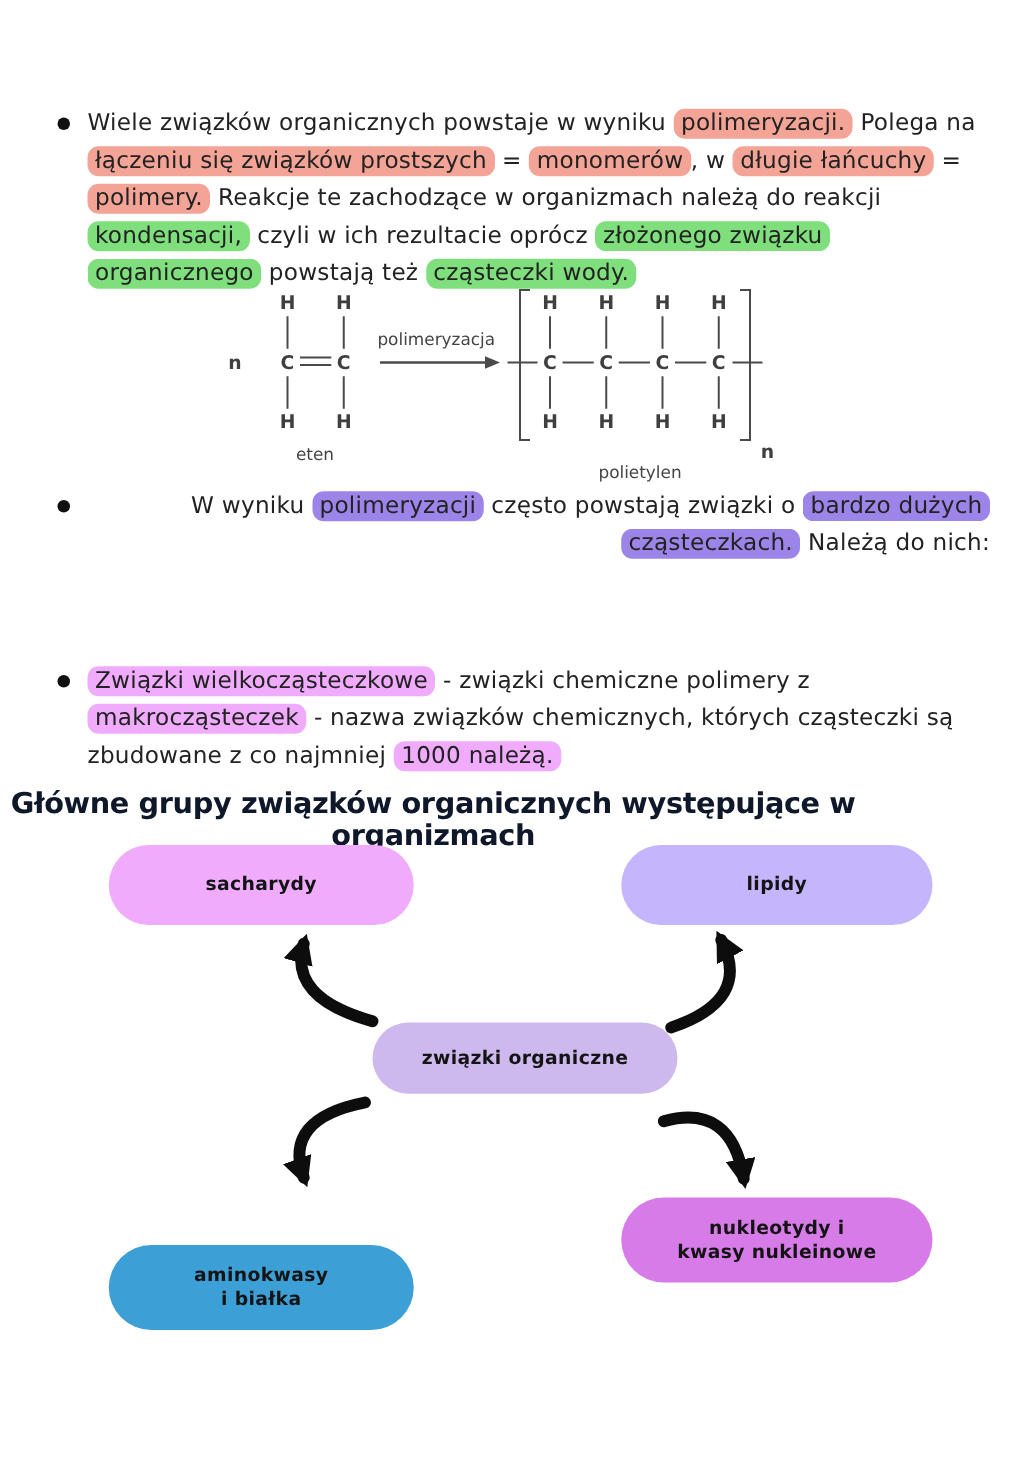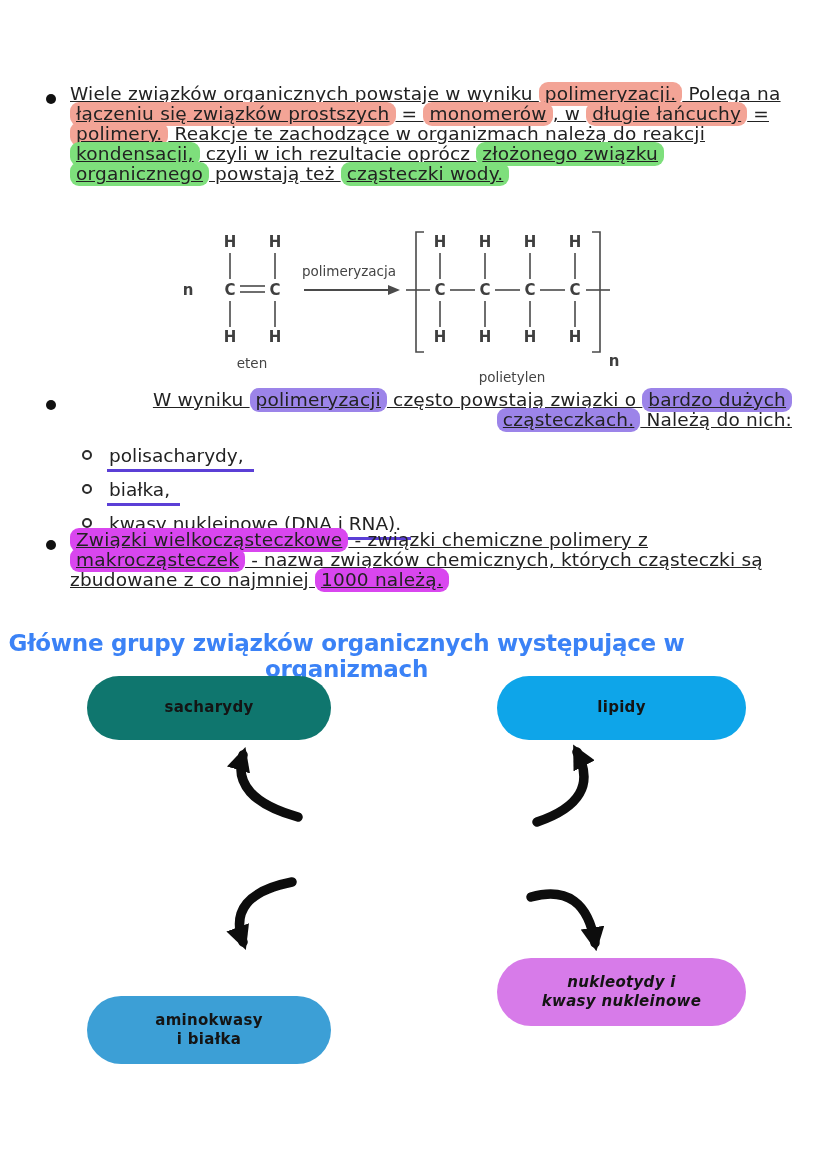--- a/index.html
+++ b/index.html
@@ -22,34 +22,33 @@
   }
   .dot {
     flex:0 0 auto;
     width:10px; height:10px;
     margin-top:10px;
     border-radius:50%;
     background:#111111;
   }
   .btext {
     font-size:18.5px;
-    line-height:20px;
+    line-height:30px;
     letter-spacing:0.2px;
-    text-decoration:underline;
   }
   .seg-hl {
     border-radius:9px;
     padding:1px 6px 2px;
     box-decoration-break:clone;
     -webkit-box-decoration-break:clone;
   }
   .hl-red    { background:#F3A496; }
   .hl-green  { background:#7EDF7C; }
   .hl-purple { background:#9C84E9; }
-  .hl-yellow { background:#d946ef;margin-top:44px; }
+  .hl-yellow { background:#f0abfc;margin-top:44px; }
   
   .sublist { position:absolute; left:82px; top:444px; }
   .subitem {
     display:flex; align-items:flex-start; gap:15px;
     margin-bottom:4px;
     height:30px;
   }
   .ring {
     flex:0 0 auto;
     width:10px; height:10px;
@@ -76,40 +75,40 @@
   .chem text.small { font-size:13.5px; font-weight:normal; fill:#444444; }
   .chem line, .chem path { stroke:#4a4a4a; stroke-width:1.6; fill:none; }
   
   .scheme-title {
     position:absolute;
     left:0; top:630px; width:693px;
     text-align:center;
     font-size:23px;
     font-weight:bold;
     letter-spacing:-0.3px;
-    color:#3b82f6;
+    color:#0f172a;
   }
   
   .scheme { position:absolute; left:0; top:668px; width:828px; height:362px; }
   .scheme svg.arrows { position:absolute; left:0; top:0; width:828px; height:362px; }
   .pill {
     position:absolute;
     display:flex; align-items:center; justify-content:center;
     text-align:center;
     font-size:15px; font-weight:bold;
     color:#141414;
     letter-spacing:0.3px;
     white-space:pre-line;
     line-height:1.3;
   }
   .pill-tl { left:87px;  top:8px;   width:244px; height:64px; border-radius:32px; }
   .pill-tr { left:497px; top:8px;   width:249px; height:64px; border-radius:32px; }
   .pill-c  { left:298px; top:150px; width:244px; height:57px; border-radius:29px; }
   .pill-bl { left:87px;  top:290px; width:244px; height:68px; border-radius:34px;margin-top:38px; }
-  .pill-br { left:497px; top:290px; width:249px; height:68px; border-radius:34px;font-style:italic; }
+  .pill-br { left:497px; top:290px; width:249px; height:68px; border-radius:34px; }
 </style>
 </head>
 <body>
 
 <div class="page">
 
   <div class="bullet" style="left:46px; top:84px; width:746px;">
     <span class="dot"></span>
     <div class="btext"><span>Wiele związków organicznych powstaje w wyniku </span><span class="seg-hl hl-red">polimeryzacji.</span><span> Polega na </span><span class="seg-hl hl-red">łączeniu się związków prostszych</span><span> = </span><span class="seg-hl hl-red">monomerów</span><span>, w </span><span class="seg-hl hl-red">długie łańcuchy</span><span> = </span><span class="seg-hl hl-red">polimery.</span><span> Reakcje te zachodzące w organizmach należą do reakcji </span><span class="seg-hl hl-green">kondensacji,</span><span> czyli w ich rezultacie oprócz </span><span class="seg-hl hl-green">złożonego związku organicznego</span><span> powstają też </span><span class="seg-hl hl-green">cząsteczki wody.</span></div>
   </div>
@@ -172,34 +171,20 @@
         <text x="344" y="162" text-anchor="middle" class="small">polietylen</text>
       </g>
     </svg>
   </div>
 
   <div class="bullet" style="left:46px; top:390px; width:746px;text-align:right;">
     <span class="dot"></span>
     <div class="btext"><span>W wyniku </span><span class="seg-hl hl-purple">polimeryzacji</span><span> często powstają związki o </span><span class="seg-hl hl-purple">bardzo dużych cząsteczkach.</span><span> Należą do nich:</span></div>
   </div>
 
-  <div class="sublist">
-    <div class="subitem">
-      <span class="ring"></span>
-      <span class="subtext">polisacharydy,</span>
-    </div>
-    <div class="subitem">
-      <span class="ring"></span>
-      <span class="subtext">białka,</span>
-    </div>
-    <div class="subitem">
-      <span class="ring"></span>
-      <span class="subtext">kwasy nukleinowe (DNA i RNA).</span>
-    </div>
-  </div>
 
   <div class="bullet" style="left:46px; top:530px; width:746px;">
     <span class="dot"></span>
     <div class="btext"><span class="seg-hl hl-yellow">Związki wielkocząsteczkowe</span><span> -  związki chemiczne polimery z </span><span class="seg-hl hl-yellow">makrocząsteczek</span><span> - nazwa związków chemicznych, których cząsteczki są zbudowane z co najmniej </span><span class="seg-hl hl-yellow">1000 należą.</span></div>
   </div>
 
   <div class="scheme-title">Główne grupy związków organicznych występujące w organizmach</div>
 
   <div class="scheme">
     <svg class="arrows" viewBox="0 0 828 362">
@@ -208,21 +193,22 @@
           <path d="M 0 0 L 10 5 L 0 10 Z" fill="#0d0d0d"></path>
         </marker>
       </defs>
       <g stroke="#0d0d0d" stroke-width="9.5" fill="none" stroke-linecap="round">
         <path d="M 298 149 Q 230 130 243 87" marker-end="url(#ah)"></path>
         <path d="M 537 154 Q 602 132 577 84" marker-end="url(#ah)"></path>
         <path d="M 292 214 Q 226 227 243 274" marker-end="url(#ah)"></path>
         <path d="M 531 229 Q 585 214 595 275" marker-end="url(#ah)"></path>
       </g>
     </svg>
-    <div class="pill pill-tl" style="background-color: #0f766e;">sacharydy</div>
-    <div class="pill pill-tr" style="background-color: #0ea5e9;">lipidy</div>
+    <div class="pill pill-tl" style="background-color: #f0abfc;">sacharydy</div>
+    <div class="pill pill-tr" style="background-color: #c4b5fd;">lipidy</div>
+    <div class="pill pill-c" style="background-color: rgb(205, 185, 238);">związki organiczne</div>
     <div class="pill pill-bl" style="background-color: rgb(60, 159, 214);">aminokwasy
 i białka</div>
     <div class="pill pill-br" style="background-color: rgb(215, 123, 233);">nukleotydy i
 kwasy nukleinowe</div>
   </div>
 
 </div>
 
 </body></html>

